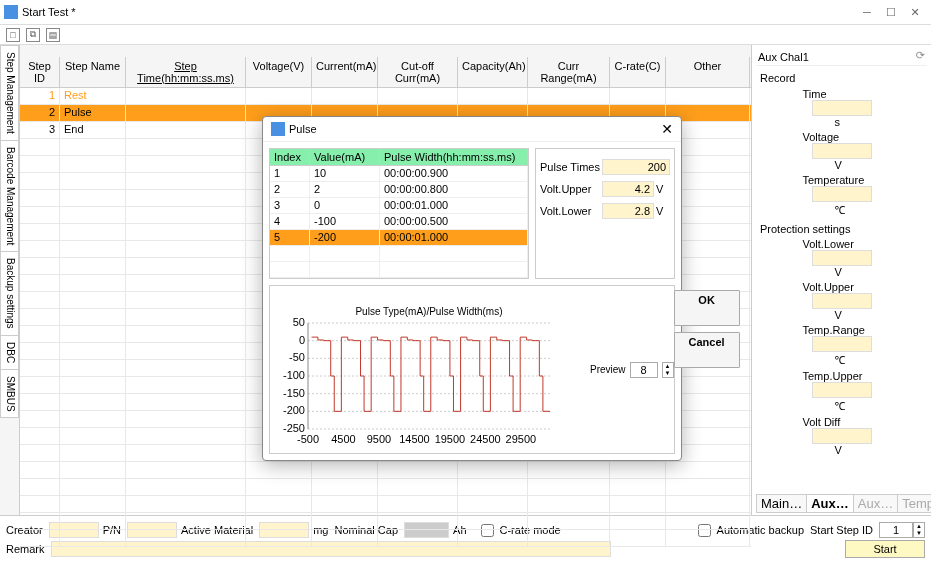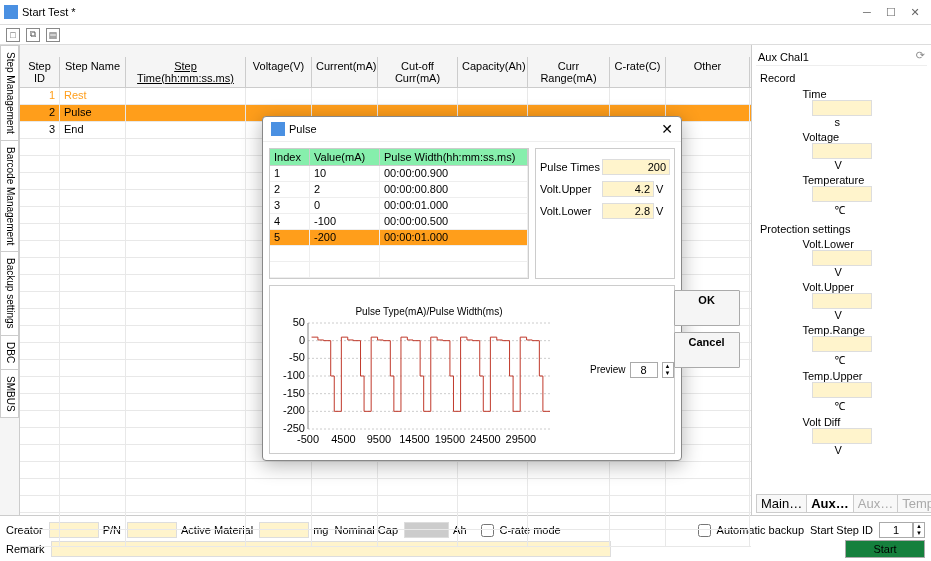--- a/index.html
+++ b/index.html
@@ -48,21 +48,21 @@
 .aux-subtab.dim { color: #aaa; }
 
 .bottom-bar { background: #fff; border-top: 1px solid #ccc; padding: 4px 6px; }
 .bottom-row { display: flex; align-items: center; margin: 2px 0; gap: 4px; }
 .bottom-row .lbl { margin-right: 2px; }
 .bottom-row .field { height: 16px; background: #FFF4CC; border: 1px solid #ddd; display: inline-block; }
 .bottom-row .field.mini { width: 50px; }
 .bottom-row .field.small { width: 45px; }
 .bottom-row .field.long { width: 560px; }
 .bottom-row input[type=checkbox] { margin: 0 2px 0 8px; }
-.start-btn { width: 80px; height: 18px; border: 1px solid #aaa; background: #15803d; cursor: pointer; text-align: center; line-height: 16px; margin-left: 32px; }
+.start-btn { width: 80px; height: 18px; border: 1px solid #aaa; background: #fef9c3; cursor: pointer; text-align: center; line-height: 16px; margin-left: 32px; }
 .spinner-input { display: inline-flex; align-items: center; }
 .spinner-input input { width: 34px; height: 16px; border: 1px solid #aaa; text-align: center; }
 .spinner-input .spin { width: 12px; height: 16px; border: 1px solid #aaa; display: inline-flex; flex-direction: column; }
 .spinner-input .spin span { flex: 1; font-size: 6px; text-align: center; cursor: pointer; line-height: 7px; }
 
 
 .modal-overlay { position: absolute; left: 262px; top: 116px; width: 420px; background: #fff; border: 1px solid #888; border-radius: 4px; box-shadow: 0 4px 20px rgba(0,0,0,0.3); }
 .modal-title { display: flex; align-items: center; padding: 4px 8px; border-bottom: 1px solid #eee; }
 .modal-title .micon { width: 14px; height: 14px; background: #4a90e2; margin-right: 4px; }
 .modal-title .text { flex: 1; }

